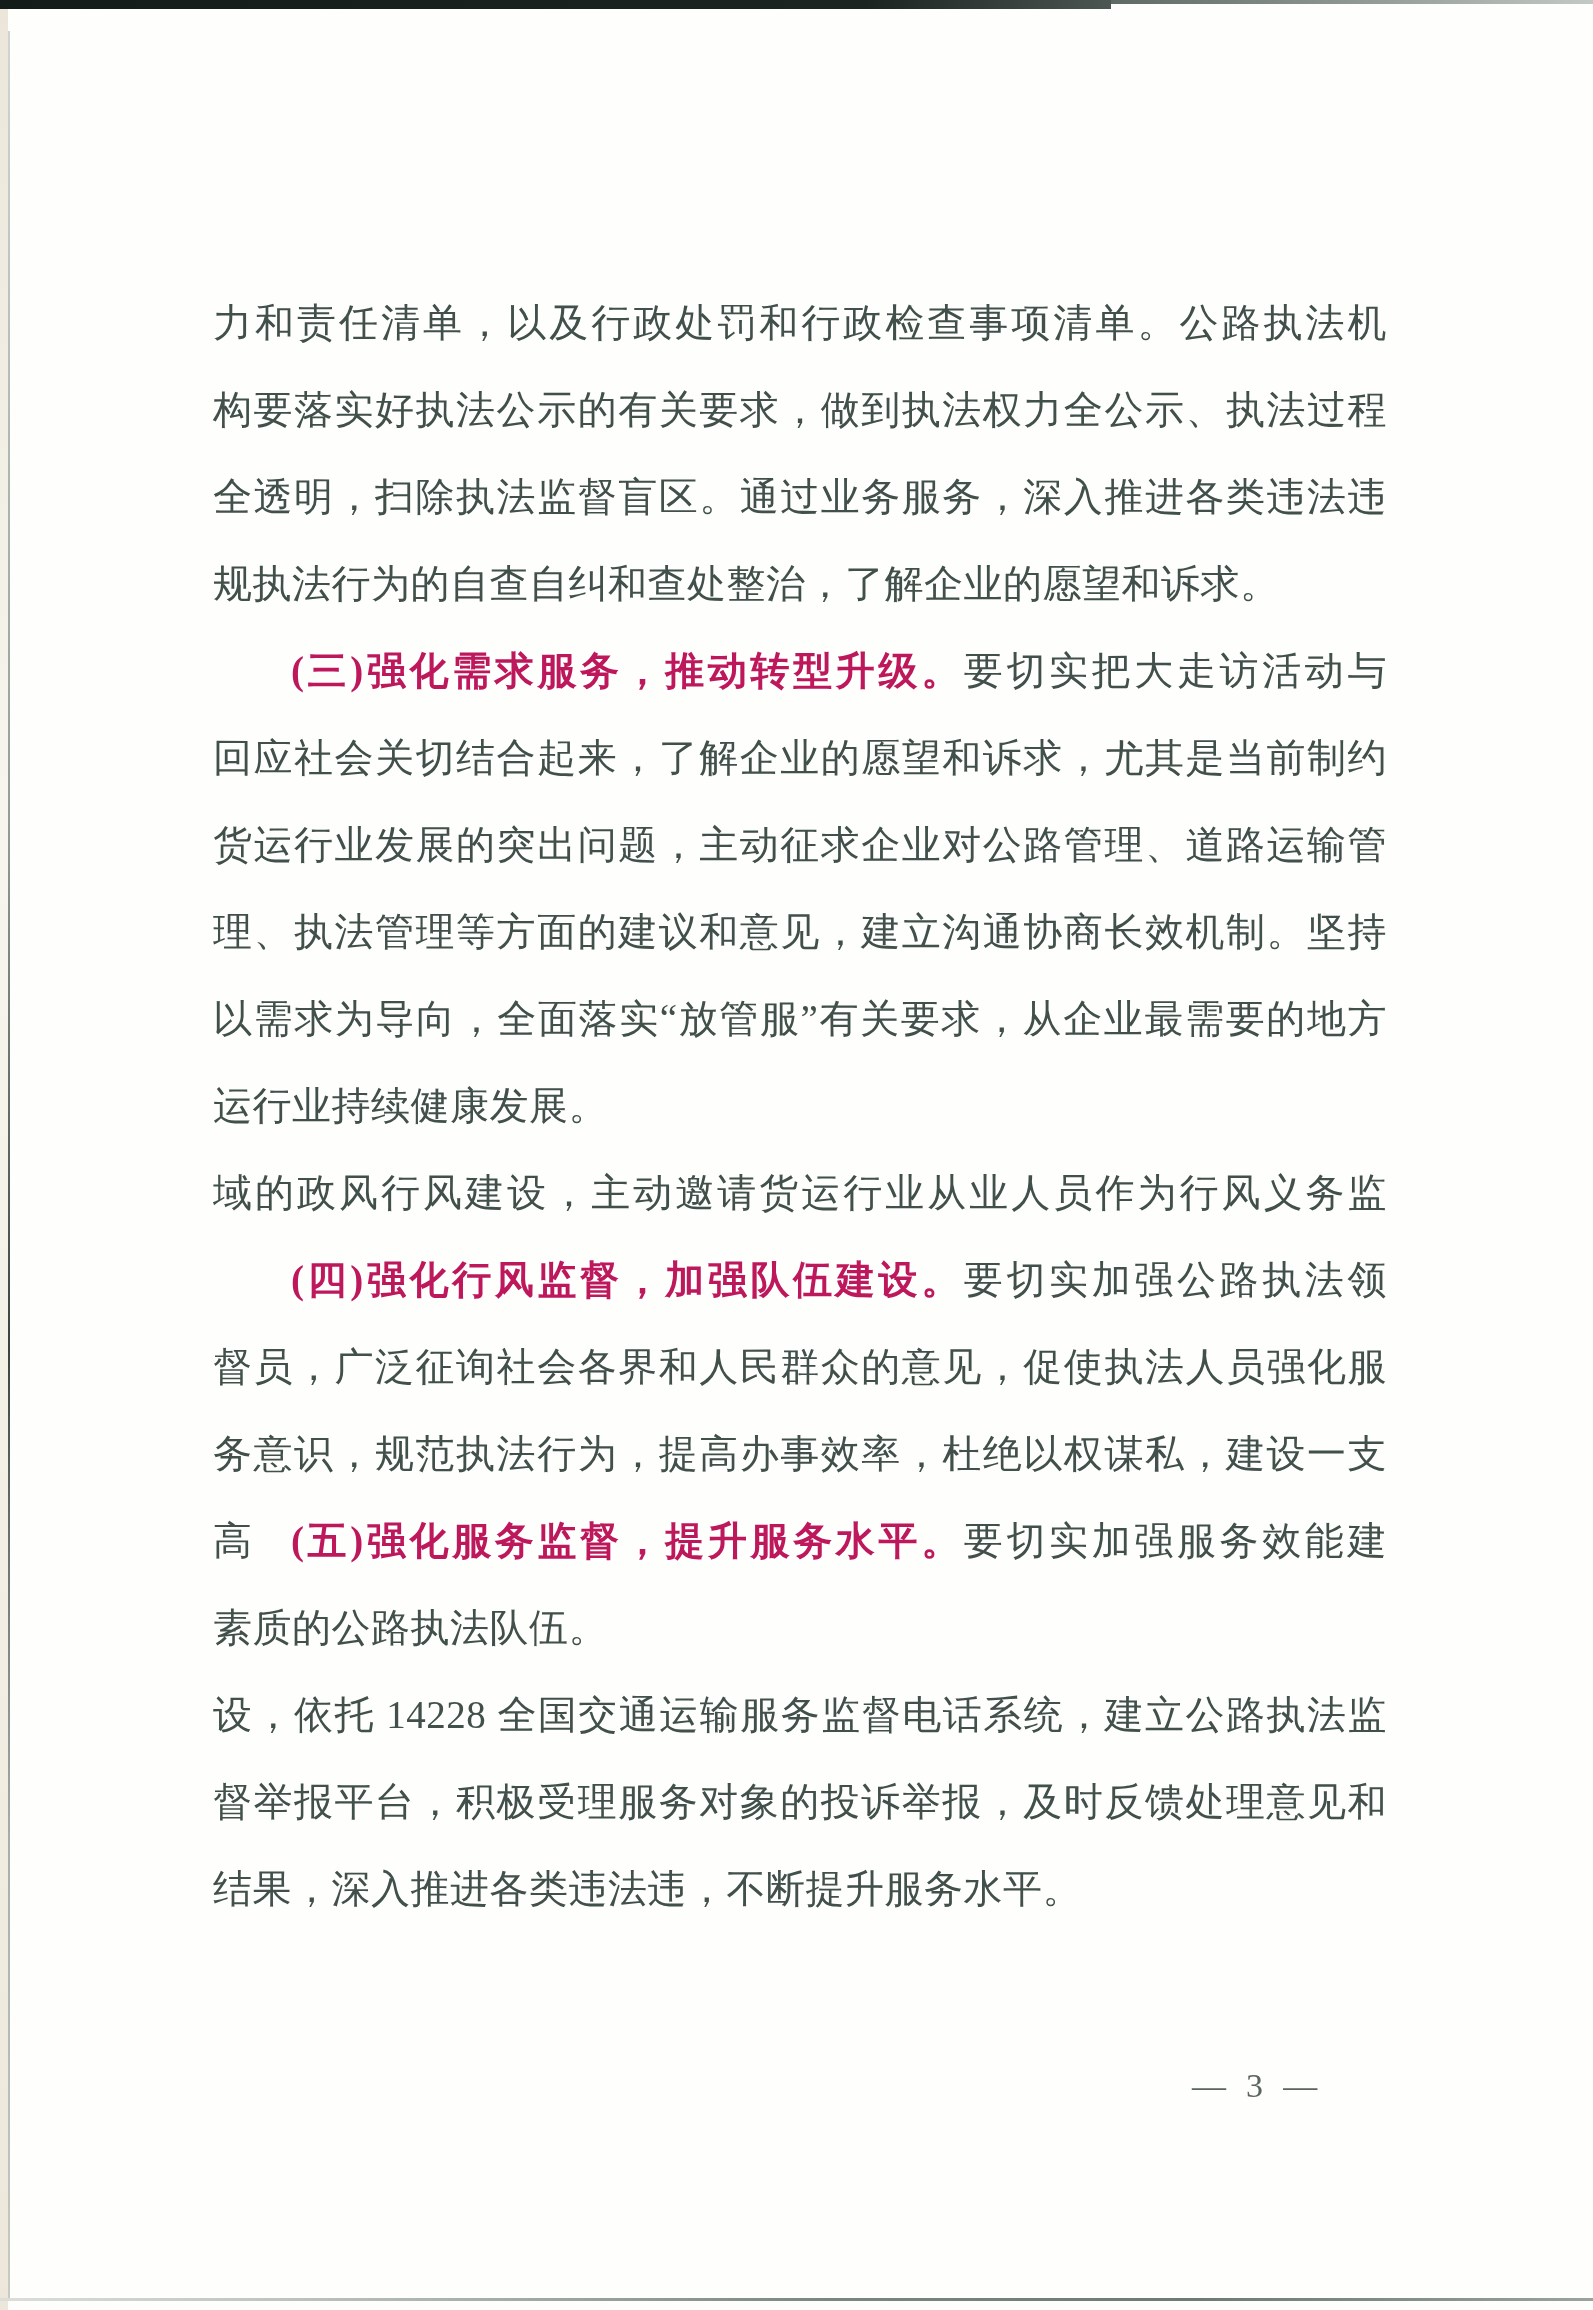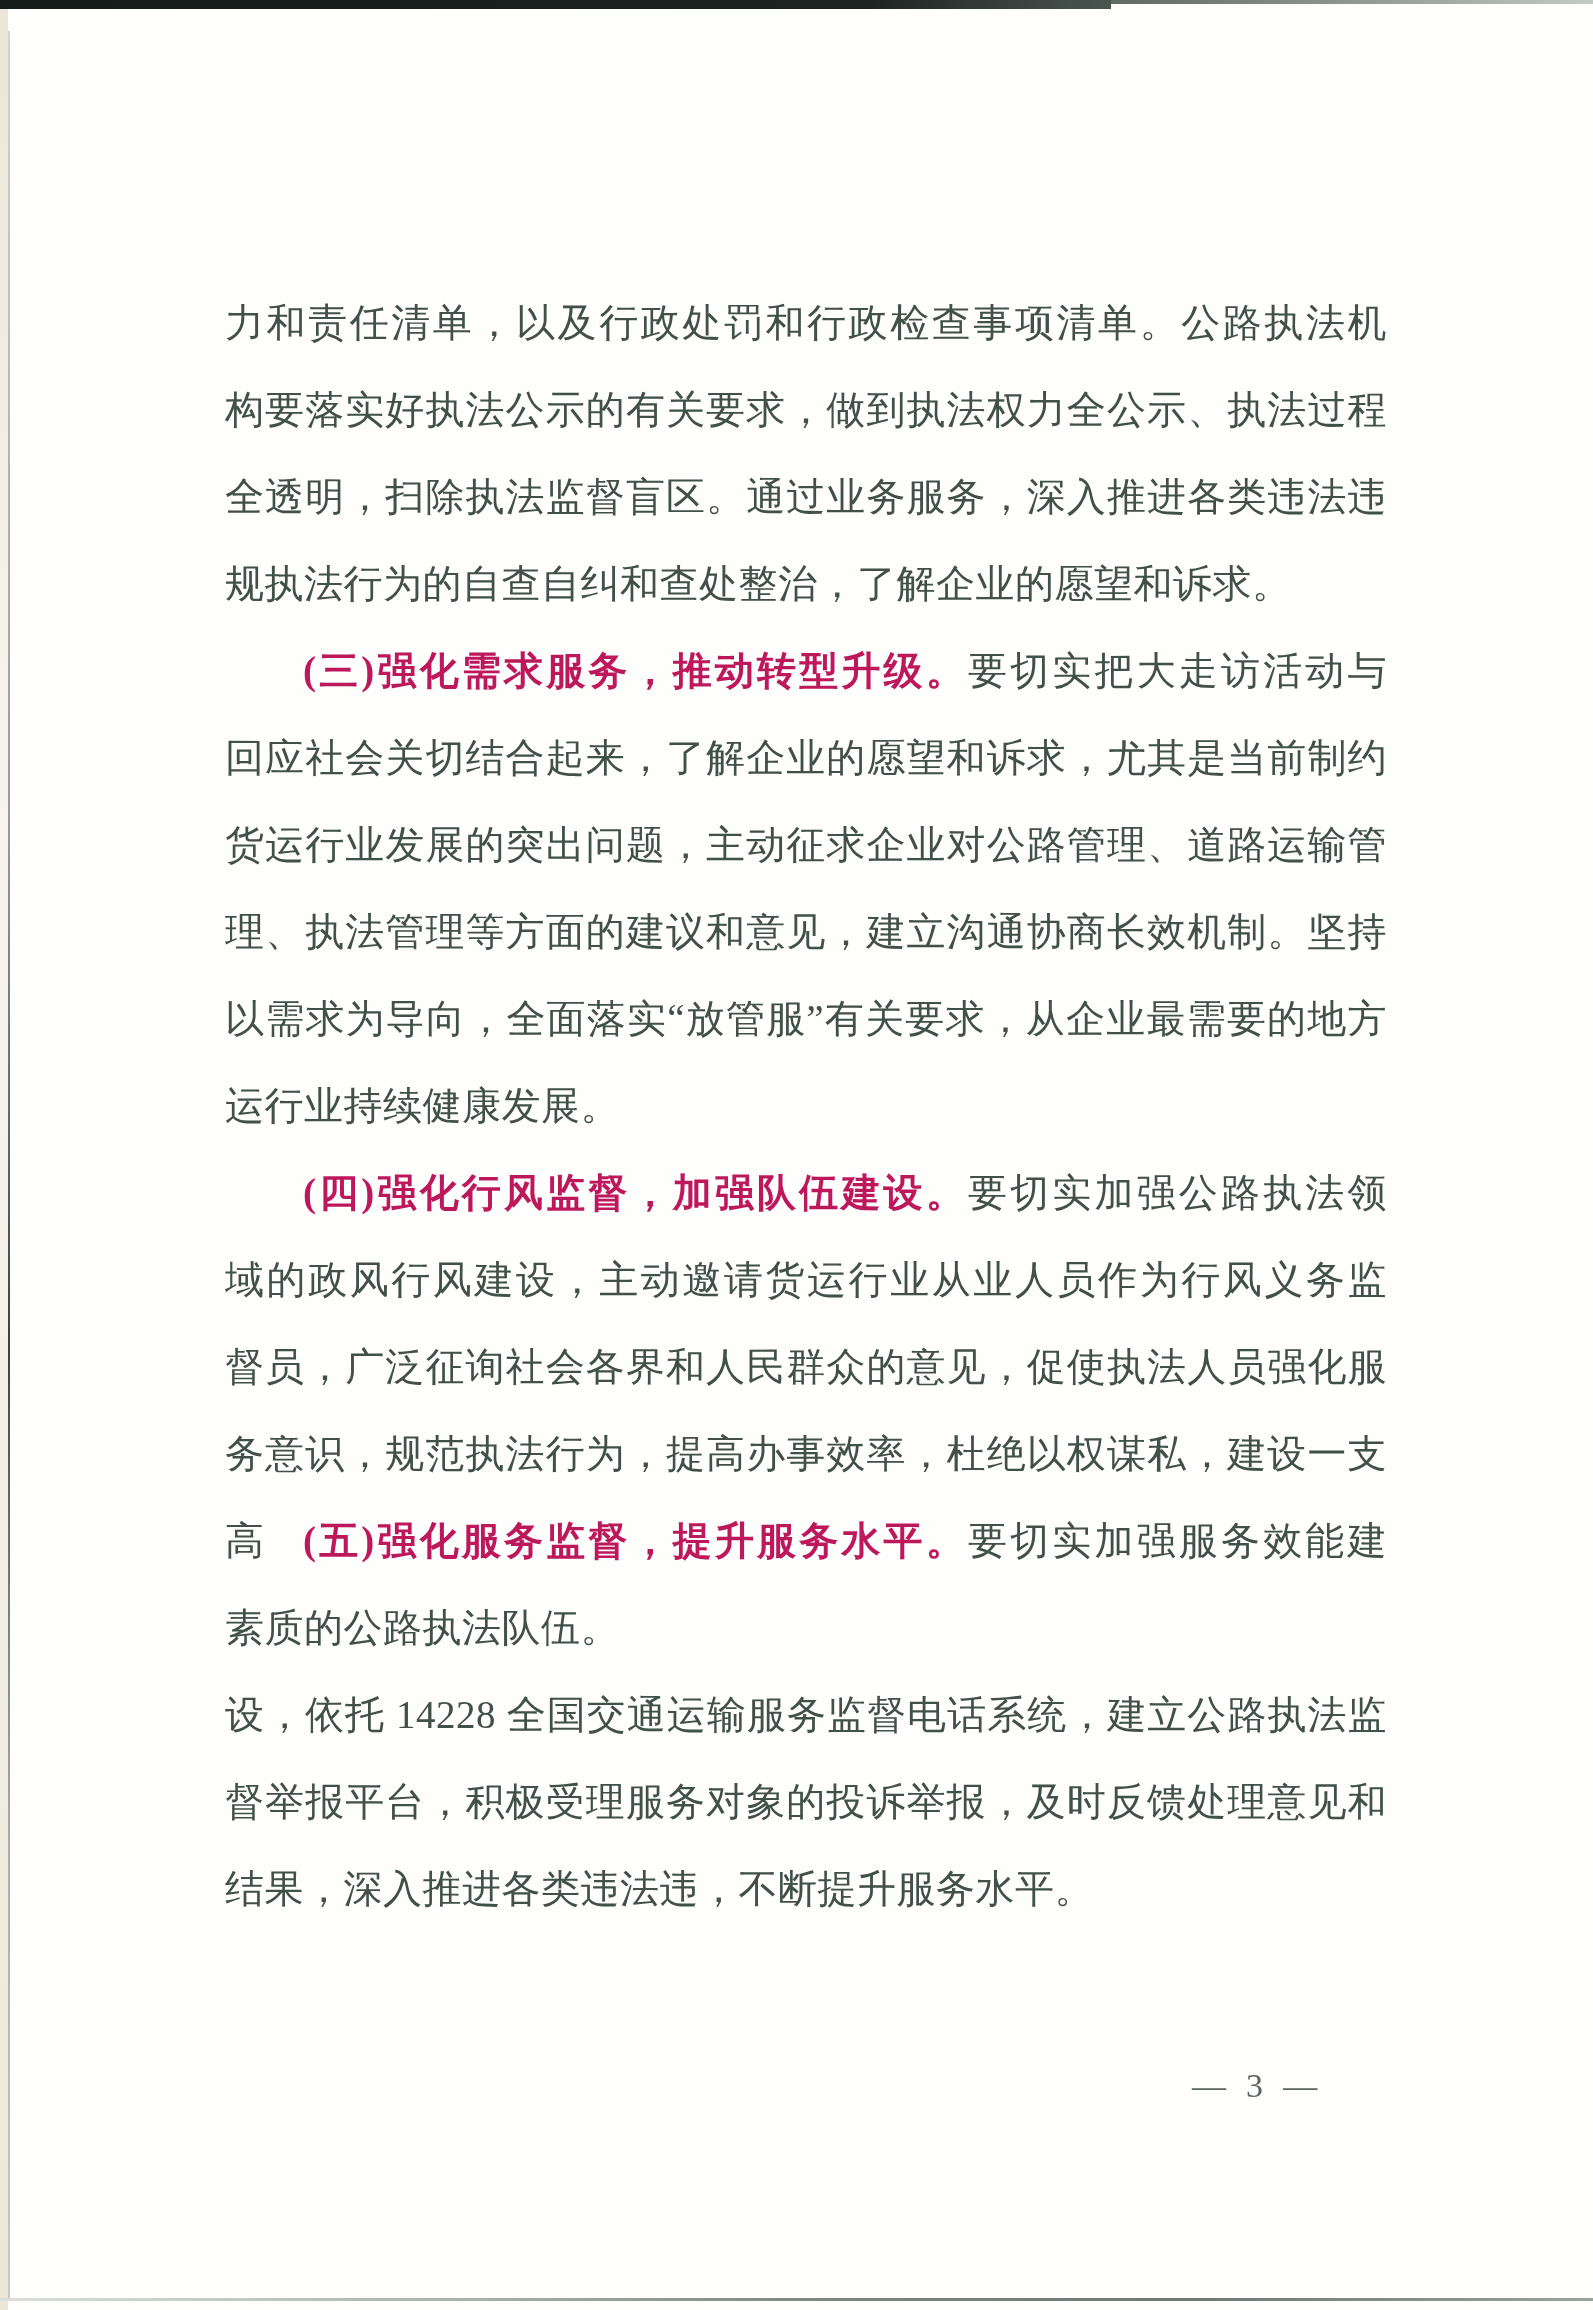--- a/index.html
+++ b/index.html
@@ -62,21 +62,20 @@
     width: 1174px;
     color: #41504a;
     font-size: 39px;
     line-height: 87px;
     letter-spacing: 0.5px;
   }
   .line {
     height: 87px;
     white-space: normal;
     text-align: left;
-    margin-left: 12px;
   }
   .line.just {
     text-align: justify;
     text-align-last: justify;
   }
   .line.indent {
     text-indent: 2em;
   }
   .line b {
     font-weight: 700;
@@ -107,22 +106,22 @@
       <div class="line just">力和责任清单，以及行政处罚和行政检查事项清单。公路执法机</div>
       <div class="line just">构要落实好执法公示的有关要求，做到执法权力全公示、执法过程</div>
       <div class="line just">全透明，扫除执法监督盲区。通过业务服务，深入推进各类违法违</div>
       <div class="line">规执法行为的自查自纠和查处整治，了解企业的愿望和诉求。</div>
       <div class="line indent just"><b>(三)强化需求服务，推动转型升级。</b>要切实把大走访活动与</div>
       <div class="line just">回应社会关切结合起来，了解企业的愿望和诉求，尤其是当前制约</div>
       <div class="line just">货运行业发展的突出问题，主动征求企业对公路管理、道路运输管</div>
       <div class="line just">理、执法管理等方面的建议和意见，建立沟通协商长效机制。坚持</div>
       <div class="line just">以需求为导向，全面落实“放管服”有关要求，从企业最需要的地方</div>
       <div class="line">运行业持续健康发展。</div>
+      <div class="line just">域的政风行风建设，主动邀请货运行业从业人员作为行风义务监</div>
       <div class="line indent just"><b>(四)强化行风监督，加强队伍建设。</b>要切实加强公路执法领</div>
-      <div class="line just">域的政风行风建设，主动邀请货运行业从业人员作为行风义务监</div>
       <div class="line just">督员，广泛征询社会各界和人民群众的意见，促使执法人员强化服</div>
       <div class="line just">务意识，规范执法行为，提高办事效率，杜绝以权谋私，建设一支高</div>
       <div class="line indent just"><b>(五)强化服务监督，提升服务水平。</b>要切实加强服务效能建</div>
       <div class="line">素质的公路执法队伍。</div>
       <div class="line just">设，依托 14228 全国交通运输服务监督电话系统，建立公路执法监</div>
       <div class="line just">督举报平台，积极受理服务对象的投诉举报，及时反馈处理意见和</div>
       <div class="line">结果，深入推进各类违法违，不断提升服务水平。</div>
     </div>
 
   <div class="page-number">— 3 —</div>

